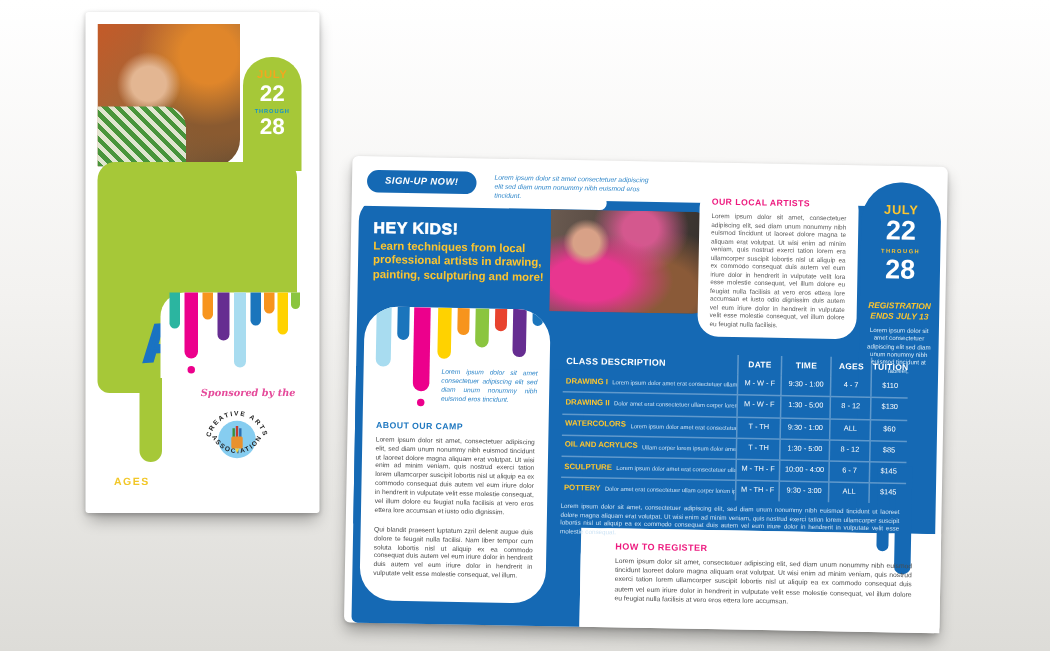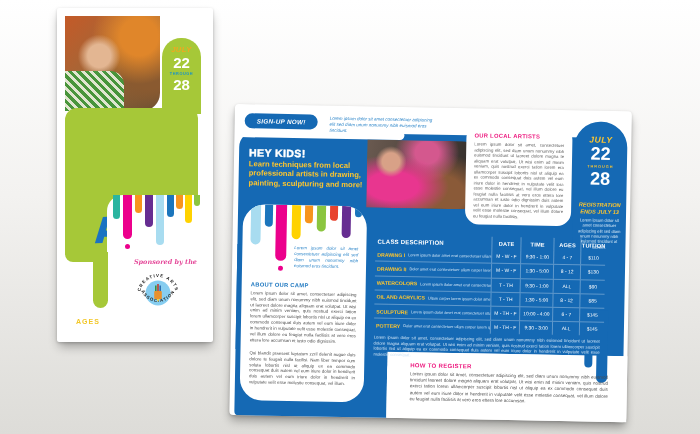--- a/index.html
+++ b/index.html
@@ -20,21 +20,21 @@
       linear-gradient(135deg,#c45a28 0%,#9a6a3c 55%,#5f4a32 100%);}
   .checker{position:absolute;left:0;bottom:0;width:62%;height:42%;opacity:.9;
       border-radius:0 14px 0 0;
       background:repeating-linear-gradient(45deg,#3f9a3b 0 3px,#e8f4e0 3px 6px);}
   #cover-panel{left:8px;top:100px;width:133px;height:144px;background:#a6c838;border-radius:12px 10px 0 0;}
   #cover-arch{left:105px;top:30px;width:39px;height:76px;background:#a6c838;border-radius:19px 19px 0 0;text-align:center;}
   #cover-stub{left:8px;top:244px;width:43px;height:10px;background:#a6c838;border-radius:0 0 8px 8px;}
   #cover-tongue{left:36px;top:244px;width:15px;height:56px;background:#a6c838;border-radius:0 0 8px 8px;}
   #cover-dripbox{left:50px;top:187px;width:91px;height:57px;background:#fff;border-radius:16px 0 0 0;overflow:visible;}
 
-  .m-month{font-size:7.5px;font-weight:bold;letter-spacing:.5px;font-style:italic;}
+  .m-month{font-size:7.5px;font-weight:bold;letter-spacing:.5px;}
   .m-num{font-size:15px;font-weight:bold;color:#fff;line-height:1;}
   .m-thru{font-size:3.8px;font-weight:bold;letter-spacing:.6px;}
   #cover-arch .m-month{color:#f2a71f;display:block;margin-top:7px;}
   #cover-arch .m-thru{color:#1593c9;display:block;}
 
   #art-title{left:0px;top:103px;width:133px;text-align:center;color:#1a73c2;
      font-weight:bold;font-size:34px;line-height:1;letter-spacing:1px;
      -webkit-text-stroke:2.5px #1a73c2;transform:rotate(-3deg);}
   #camp-title{left:0px;top:143px;width:133px;text-align:center;color:#fff;
      font-weight:bold;font-size:22px;line-height:1;letter-spacing:2px;-webkit-text-stroke:1.2px #fff;}

